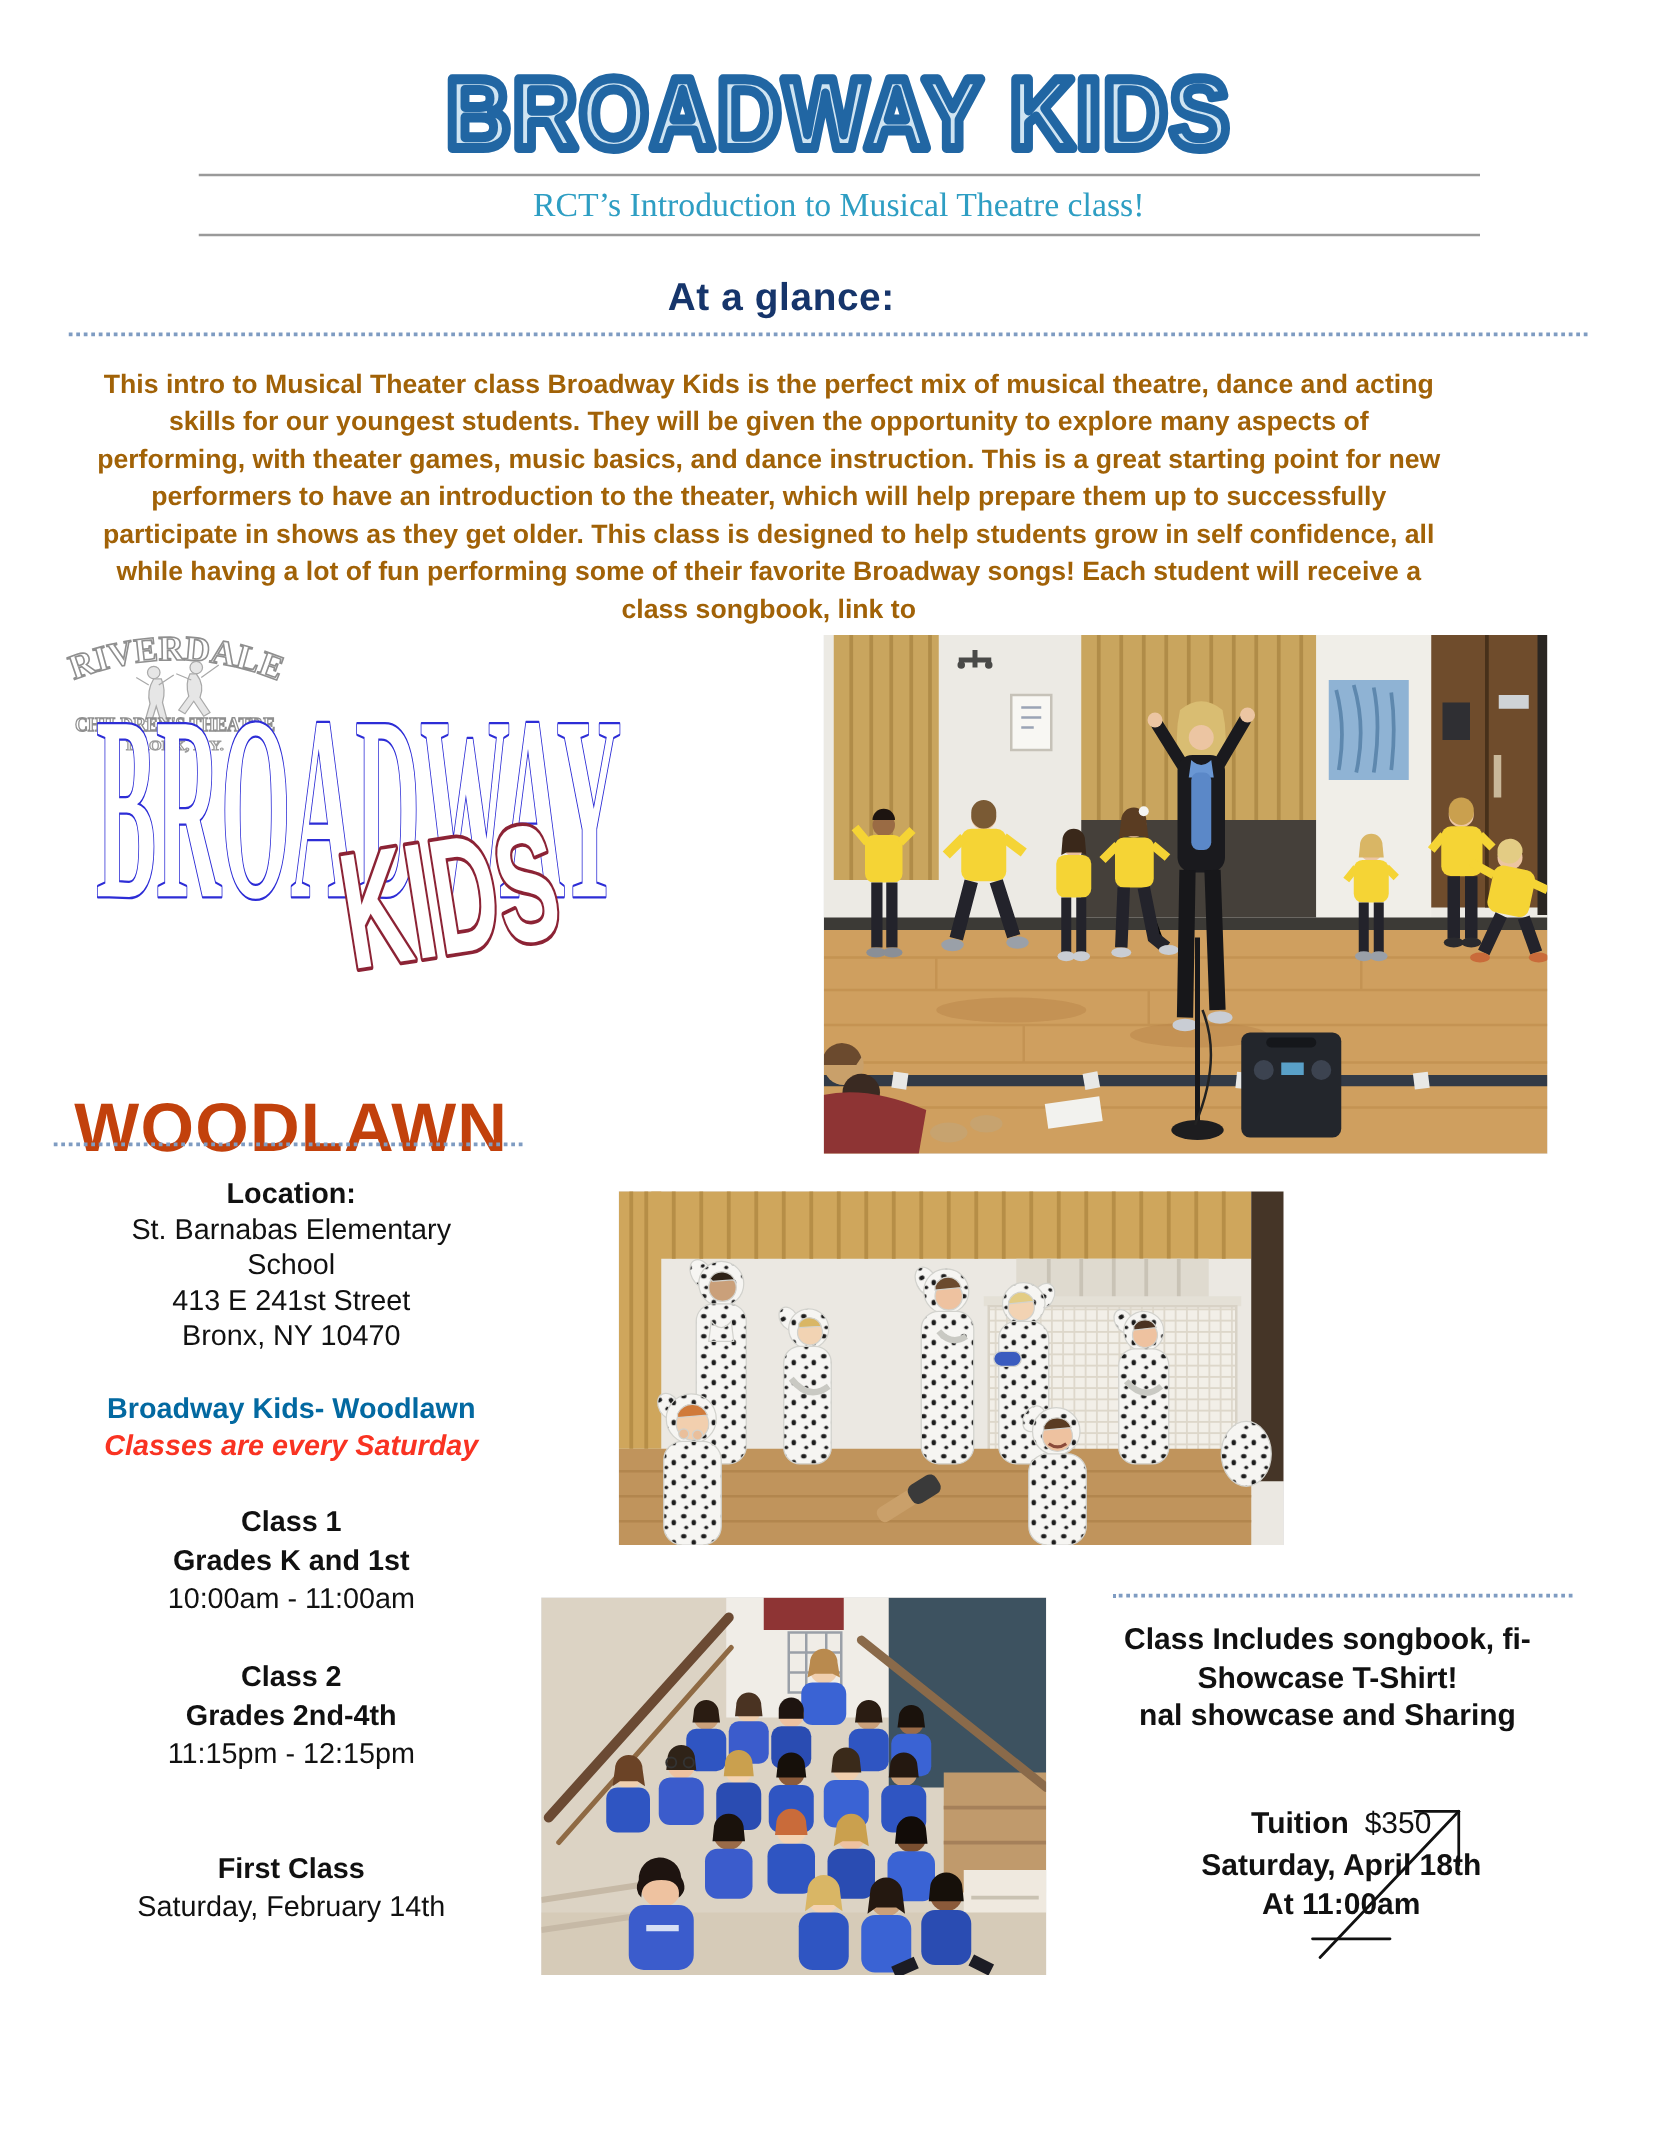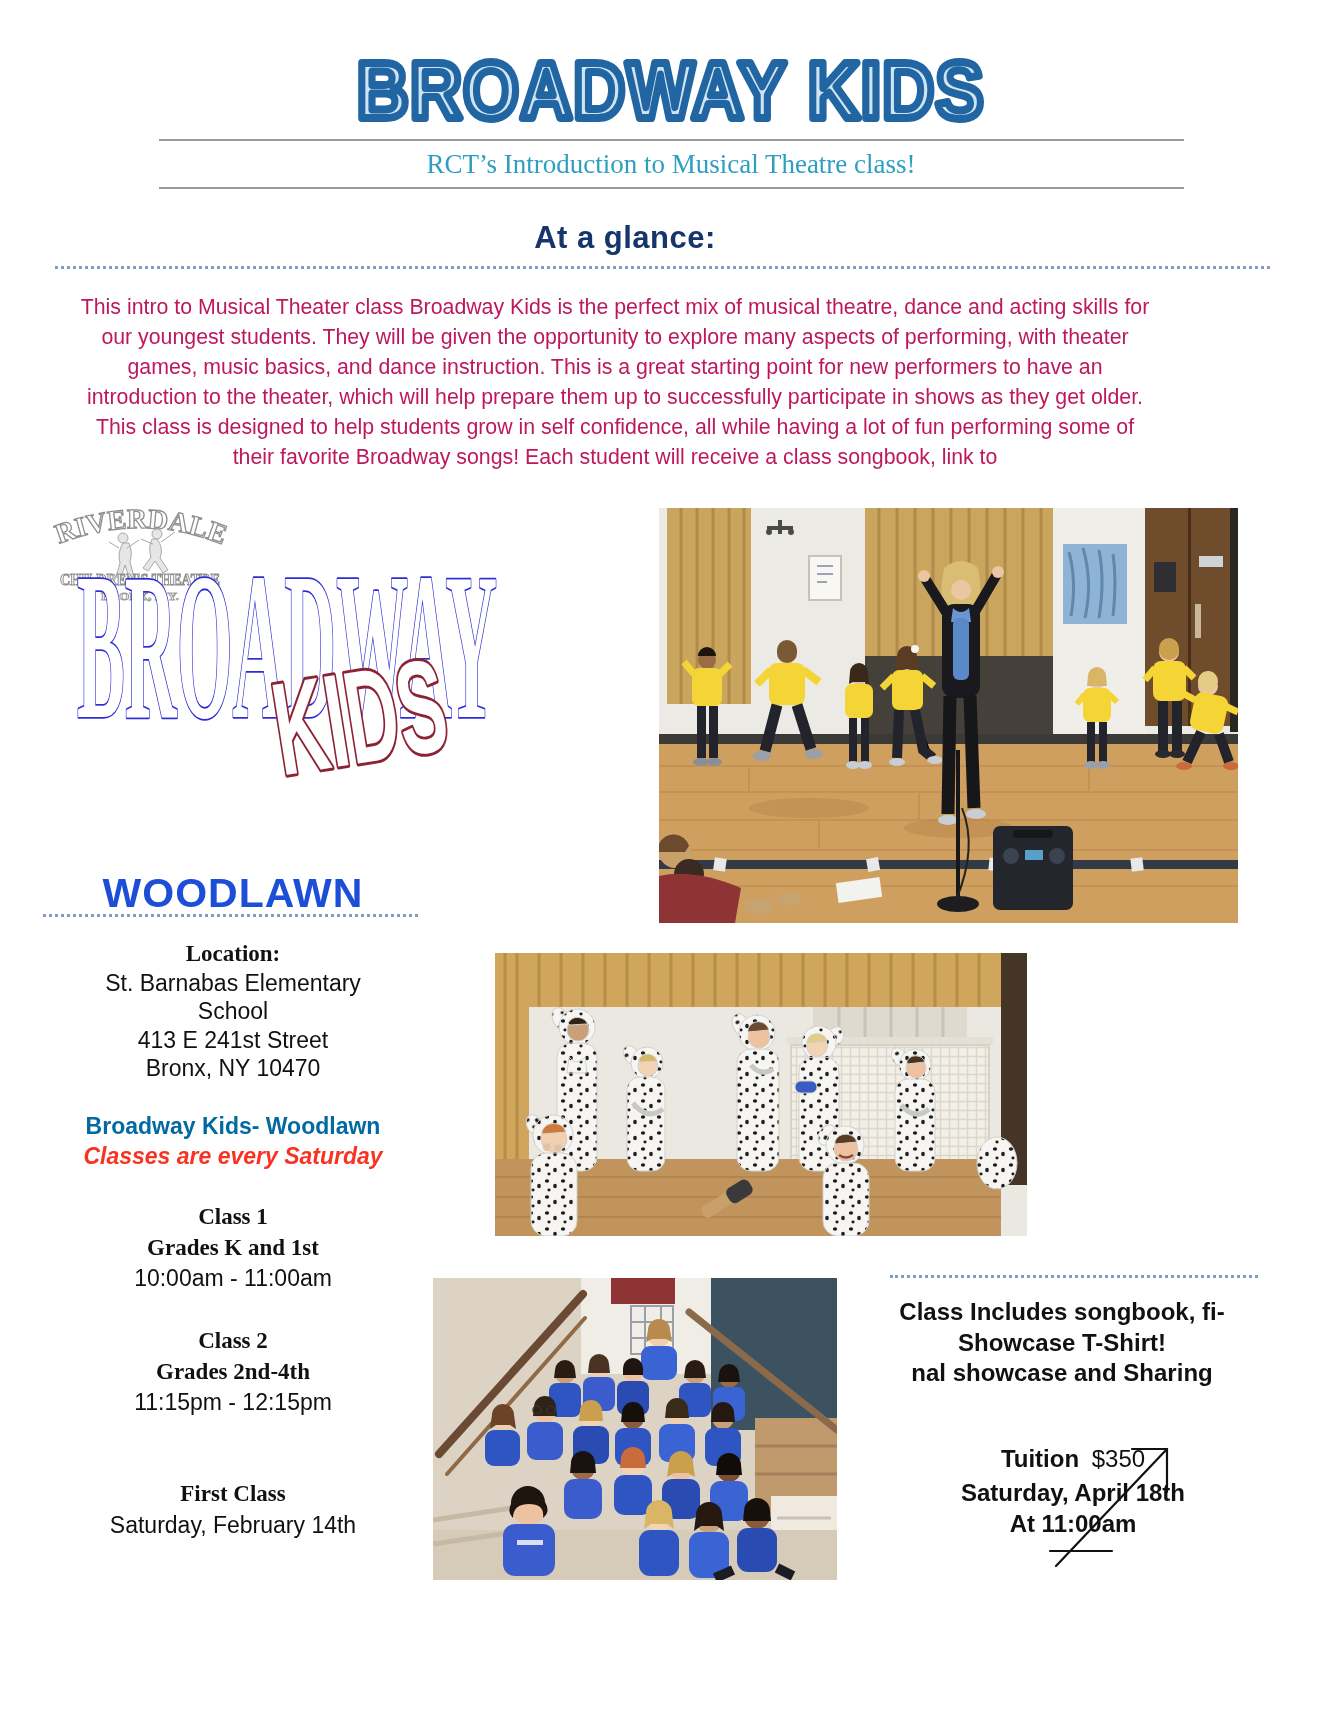--- a/index.html
+++ b/index.html
@@ -4,24 +4,24 @@
 <style>
   html,body{margin:0;padding:0;background:#ffffff;}
   .page{position:relative;width:1330px;height:1720px;background:#ffffff;
         font-family:"Liberation Sans", sans-serif;overflow:hidden;}
   .abs{position:absolute;}
   .hline{height:0;border-top:2px solid #9a9a9a;}
   .dotline{height:0;border-top:3px dotted #7F9CC2;}
   .center{text-align:center;}
   .subtitle{font-family:"Liberation Serif", serif;font-size:27px;color:#2E9EC3;}
   .glance-head{font-size:31px;font-weight:bold;color:#16356B;letter-spacing:.5px;}
-  .para{font-size:21.3px;line-height:30px;color:#be185d;text-align:center;}
-  .navy-head{font-size:41px;font-weight:bold;color:#1d4ed8;letter-spacing:1px;}
+  .para{font-size:21.3px;line-height:30px;color:#a16207;text-align:center;font-weight:bold;}
+  .navy-head{font-size:55px;font-weight:bold;color:#c2410c;letter-spacing:1px;}
   .loc{font-size:23px;line-height:28.5px;color:#111;}
-  .bold{font-weight:bold;font-family:Liberation Serif, serif;}
+  .bold{font-weight:bold;}
   .green-line{font-size:23px;font-weight:bold;color:#0369a1;}
   .red-line{font-size:23px;font-weight:bold;font-style:italic;color:#F93322;}
   .cls{font-size:23px;line-height:30.5px;color:#111;}
   .rc{font-size:24px;line-height:30.5px;font-weight:bold;color:#111;}
   .rc-reg{font-weight:normal;}
   .photo{overflow:hidden;background:#ddd;}
   .photo svg{display:block;}
 </style>
 </head>
 <body>

